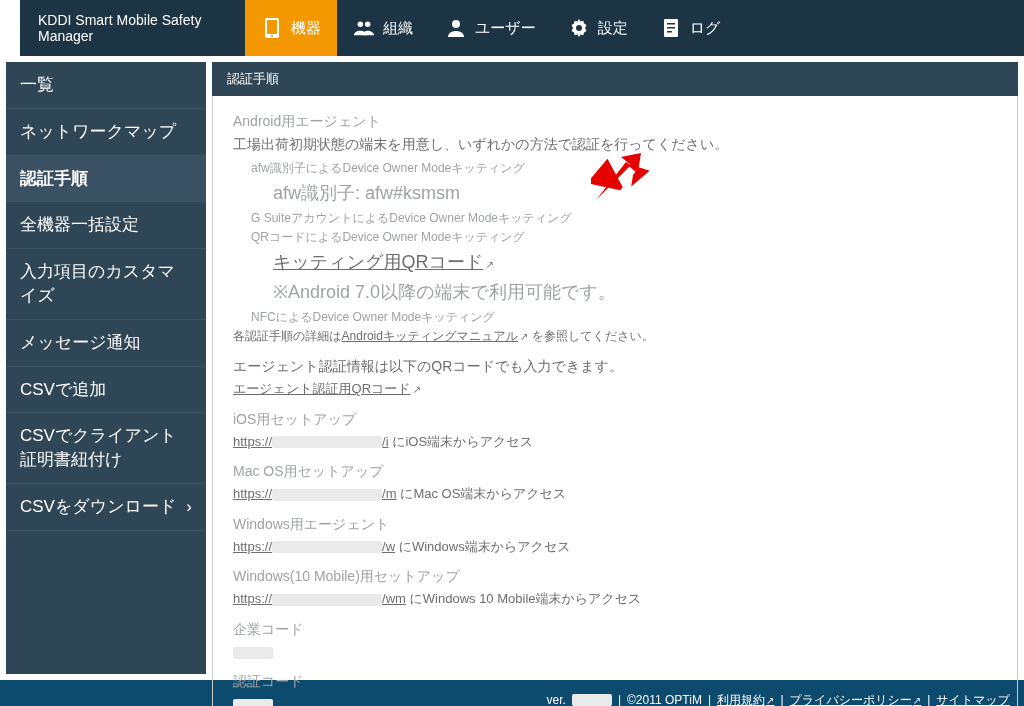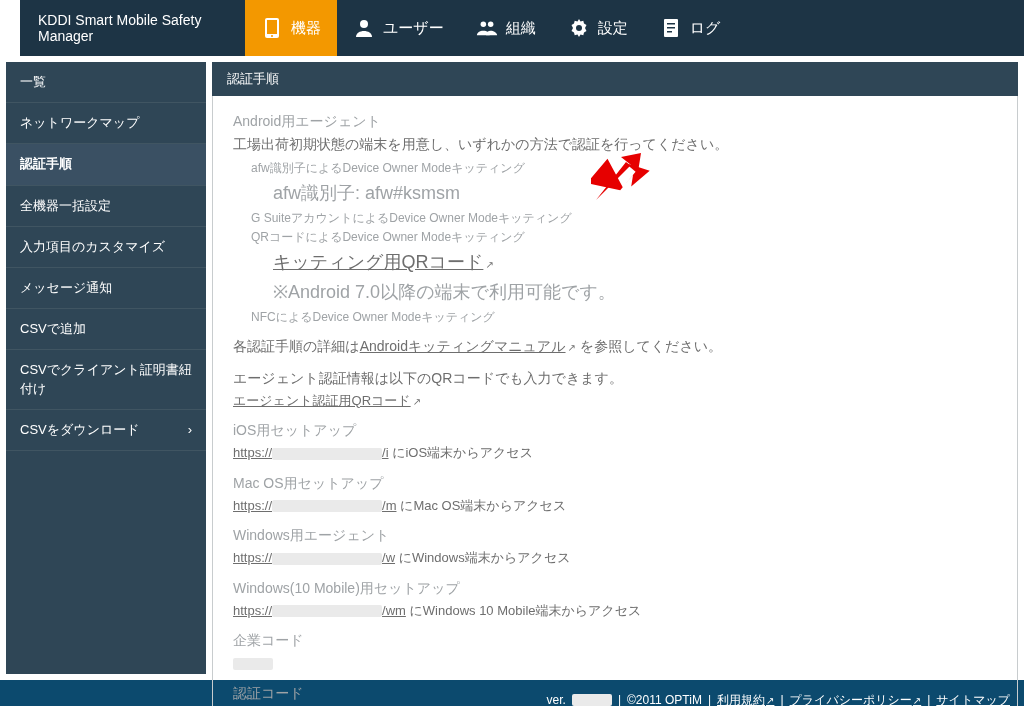--- a/index.html
+++ b/index.html
@@ -58,21 +58,21 @@
     background: #fff;
     padding: 6px;
     gap: 6px;
   }
   .sidebar {
     width: 200px;
     background: #2f4656;
     color: #fff;
     display: flex;
     flex-direction: column;
-    font-size: 13px;
+    font-size: 17px;
   }
   .side-item {
     padding: 11px 14px;
     border-bottom: 1px solid #405562;
     cursor: pointer;
     line-height: 1.4;
     display: flex;
     align-items: center;
     justify-content: space-between;
   }
@@ -111,21 +111,21 @@
   }
   .desc-main { color: #6e6e6e; font-size: 14px; margin-bottom:3px;}
   .indent1 { margin-left: 18px; font-size:12px; color:#9fa3a6;}
   .indent2 { margin-left: 40px; font-size:18px; color:#9fa3a6;}
   .link {
     color: #6e6e6e;
     text-decoration: underline;
     cursor: pointer;
   }
   .ext::after { content:"↗"; font-size:10px; margin-left:2px; text-decoration:none; display:inline-block;}
-  .summary-line { font-size:14px; color:#6e6e6e; margin-top:8px;}
+  .summary-line { font-size:12px; color:#6e6e6e; margin-top:0;}
   .agent-line { font-size:14px; color:#6e6e6e; margin-top:8px;}
   .agent-link { font-size:13px; color:#6e6e6e; text-decoration:underline; cursor:pointer;}
   .platform { color:#9fa3a6; font-size:14px; margin-top:8px;}
   .platform-url { color:#6e6e6e; font-size:13px; }
   .redact {
     display:inline-block;
     background:#eaeaea;
     border-radius:2px;
     height:12px;
     vertical-align:middle;
@@ -166,37 +166,37 @@
         <svg width="18" height="22" viewBox="0 0 18 22">
             <rect x="2" y="1" width="14" height="20" rx="2" fill="#fff"></rect>
             <rect x="4" y="3" width="10" height="14" fill="#f39800"></rect>
             <circle cx="9" cy="19" r="1" fill="#f39800"></circle>
           </svg>
       </span>
       <span>機器</span>
     </div>
     <div class="nav-item">
       <span class="ico">
-        <svg width="20" height="20" viewBox="0 0 20 20">
-            <circle cx="10" cy="6" r="4" fill="#fff"></circle>
-            <path d="M2 19c0-4 4-6 8-6s8 2 8 6z" fill="#fff"></path>
-          </svg>
-      </span>
-      <span>ユーザー</span>
-    </div>
-    <div class="nav-item">
-      <span class="ico">
         <svg width="24" height="18" viewBox="0 0 24 18">
             <circle cx="8" cy="5" r="3" fill="#fff"></circle>
             <circle cx="16" cy="5" r="3" fill="#fff"></circle>
             <path d="M1 17c0-3 3-5 7-5s7 2 7 5z" fill="#fff"></path>
             <path d="M11 17c0-3 2-5 5-5s7 2 7 5z" fill="#fff"></path>
           </svg>
       </span>
       <span>組織</span>
+    </div>
+    <div class="nav-item">
+      <span class="ico">
+        <svg width="20" height="20" viewBox="0 0 20 20">
+            <circle cx="10" cy="6" r="4" fill="#fff"></circle>
+            <path d="M2 19c0-4 4-6 8-6s8 2 8 6z" fill="#fff"></path>
+          </svg>
+      </span>
+      <span>ユーザー</span>
     </div>
     <div class="nav-item">
       <span class="ico">
         <svg width="20" height="20" viewBox="0 0 20 20">
             <path d="M10 1l1.5 2.5 2.8-.7.7 2.8L17.5 7 16 10l1.5 3-2.5 1.4-.7 2.8-2.8-.7L10 19l-1.5-2.5-2.8.7-.7-2.8L2.5 13 4 10 2.5 7 5 5.6l.7-2.8 2.8.7z" fill="#fff"></path>
             <circle cx="10" cy="10" r="3" fill="#1d3445"></circle>
           </svg>
       </span>
       <span>設定</span>
     </div>

